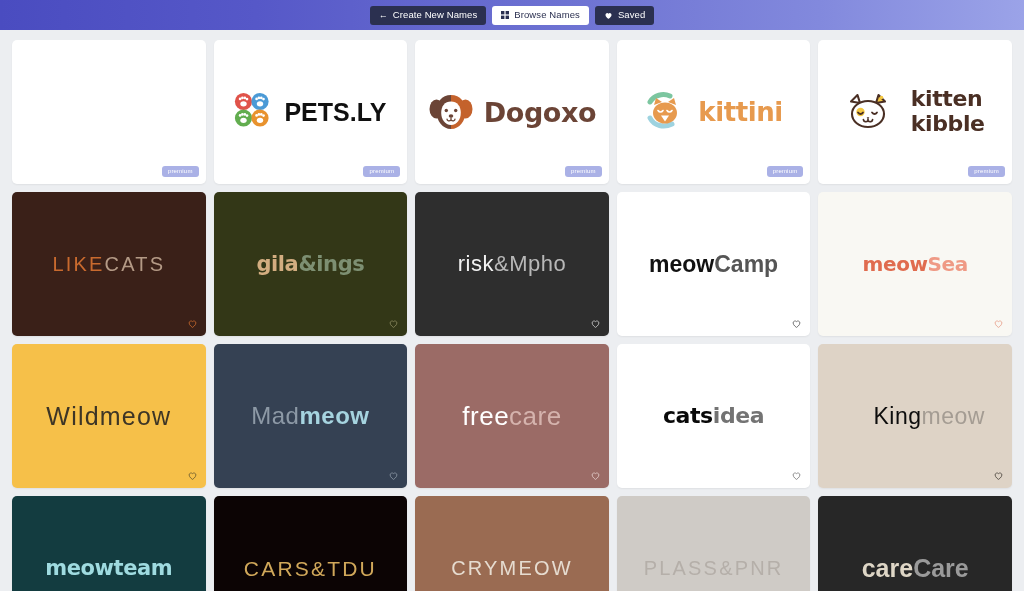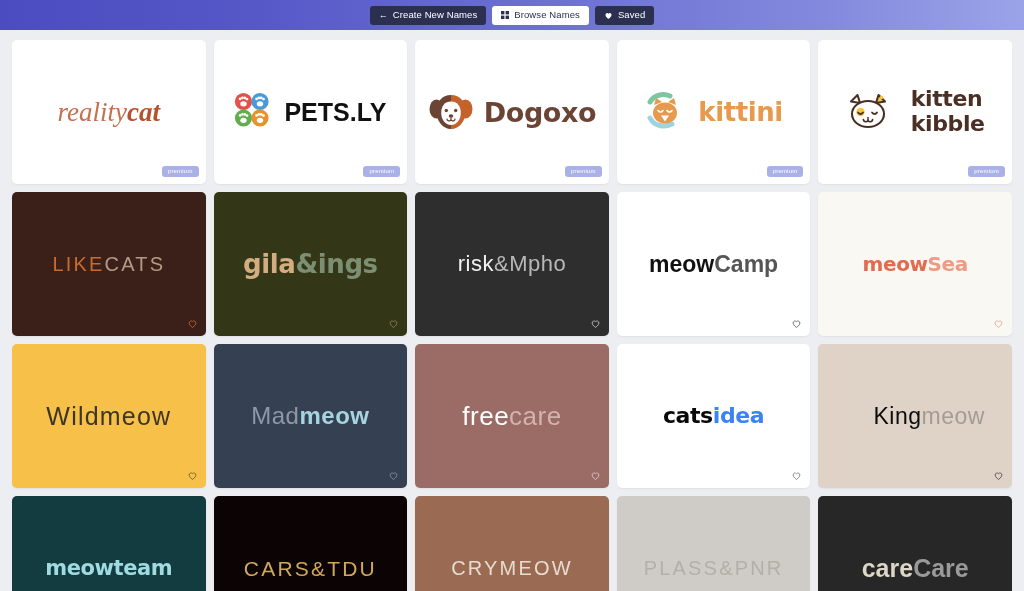--- a/index.html
+++ b/index.html
@@ -109,23 +109,20 @@
         <svg width="9" height="9" viewBox="0 0 24 24">
           <path d="M12 21s-8-5.1-8-10.4A4.6 4.6 0 0 1 12 7a4.6 4.6 0 0 1 8 3.6C20 15.9 12 21 12 21z" fill="currentColor"></path>
         </svg>
       </span>
       <span>Saved</span>
     </button>
   </div>
 
 <div class="gallery" id="gallery">
     <div class="card" style="background: rgb(255, 255, 255);">
-      <div class="logo">
-        <div class="wordmark t-italic" style="font-size: 27px;"><span style="color: rgb(196, 113, 79); font-weight: inherit;">reality</span><span style="color: rgb(179, 82, 44); font-weight: 700;">cat</span></div>
-      </div>
       <span class="badge">premium</span>
     </div>
     <div class="card" style="background: rgb(255, 255, 255);">
       <div class="logo">
         <svg width="40" height="40" viewBox="0 0 40 40" class="icoart">
           <circle cx="9.5" cy="9.5" r="8.6" fill="#e0534a"></circle>
           <ellipse cx="9.5" cy="11.8" rx="3.2" ry="2.6" fill="#fff"></ellipse>
           <circle cx="6.1" cy="6.9" r="1.35" fill="#fff"></circle>
           <circle cx="8.4" cy="5.9" r="1.35" fill="#fff"></circle>
           <circle cx="10.8" cy="5.9" r="1.35" fill="#fff"></circle>
@@ -213,21 +210,21 @@
         <div class="wordmark t-wide" style="font-size: 20px;"><span style="color: rgb(201, 106, 46); font-weight: inherit;">LIKE</span><span style="color: rgb(180, 154, 134); font-weight: inherit;">CATS</span></div>
       </div>
       <div class="heart">
         <svg viewBox="0 0 24 24">
           <path d="M12 20.5s-7.4-4.7-7.4-9.7a4.3 4.3 0 0 1 7.4-2.9 4.3 4.3 0 0 1 7.4 2.9c0 5-7.4 9.7-7.4 9.7z" fill="none" stroke="#c96a2e" stroke-width="1.8"></path>
         </svg>
       </div>
     </div>
     <div class="card" style="background: rgb(51, 55, 23);">
       <div class="logo">
-        <div class="wordmark t-round" style="font-size: 26px;"><span style="color: rgb(211, 173, 128); font-weight: 700;">gila</span><span style="color: rgb(125, 143, 114); font-weight: 700;">&amp;ings</span></div>
+        <div class="wordmark t-round" style="font-size: 21px;"><span style="color: rgb(211, 173, 128); font-weight: 700;">gila</span><span style="color: rgb(125, 143, 114); font-weight: 700;">&amp;ings</span></div>
       </div>
       <div class="heart">
         <svg viewBox="0 0 24 24">
           <path d="M12 20.5s-7.4-4.7-7.4-9.7a4.3 4.3 0 0 1 7.4-2.9 4.3 4.3 0 0 1 7.4 2.9c0 5-7.4 9.7-7.4 9.7z" fill="none" stroke="#8c8a60" stroke-width="1.8"></path>
         </svg>
       </div>
     </div>
     <div class="card" style="background: rgb(46, 46, 46);">
       <div class="logo">
         <div class="wordmark t-thin" style="font-size: 22px;"><span style="color: rgb(242, 242, 242); font-weight: inherit;">risk</span><span style="color: rgb(184, 184, 184); font-weight: inherit;">&amp;Mpho</span></div>
@@ -283,21 +280,21 @@
         <div class="wordmark t-thin" style="font-size: 26px;"><span style="color: rgb(255, 255, 255); font-weight: inherit;">free</span><span style="color: rgb(213, 179, 173); font-weight: inherit;">care</span></div>
       </div>
       <div class="heart">
         <svg viewBox="0 0 24 24">
           <path d="M12 20.5s-7.4-4.7-7.4-9.7a4.3 4.3 0 0 1 7.4-2.9 4.3 4.3 0 0 1 7.4 2.9c0 5-7.4 9.7-7.4 9.7z" fill="none" stroke="#e4cecb" stroke-width="1.8"></path>
         </svg>
       </div>
     </div>
     <div class="card" style="background: rgb(255, 255, 255);">
       <div class="logo">
-        <div class="wordmark t-round" style="font-size: 22px;"><span style="color: rgb(9, 9, 9); font-weight: 700;">cats</span><span style="color: #3b82f6; font-weight: 700;">idea</span></div>
+        <div class="wordmark t-round" style="font-size: 22px;"><span style="color: rgb(9, 9, 9); font-weight: 700;">cats</span><span style="color: #737373; font-weight: 700;">idea</span></div>
       </div>
       <div class="heart">
         <svg viewBox="0 0 24 24">
           <path d="M12 20.5s-7.4-4.7-7.4-9.7a4.3 4.3 0 0 1 7.4-2.9 4.3 4.3 0 0 1 7.4 2.9c0 5-7.4 9.7-7.4 9.7z" fill="none" stroke="#7a7a7a" stroke-width="1.8"></path>
         </svg>
       </div>
     </div>
     <div class="card" style="background: rgb(222, 211, 198); padding-left: 28px;">
       <div class="logo">
         <div class="wordmark t-thin" style="font-size: 23px;"><span style="color: rgb(13, 13, 13); font-weight: inherit;">King</span><span style="color: rgb(164, 156, 147); font-weight: inherit;">meow</span></div>

